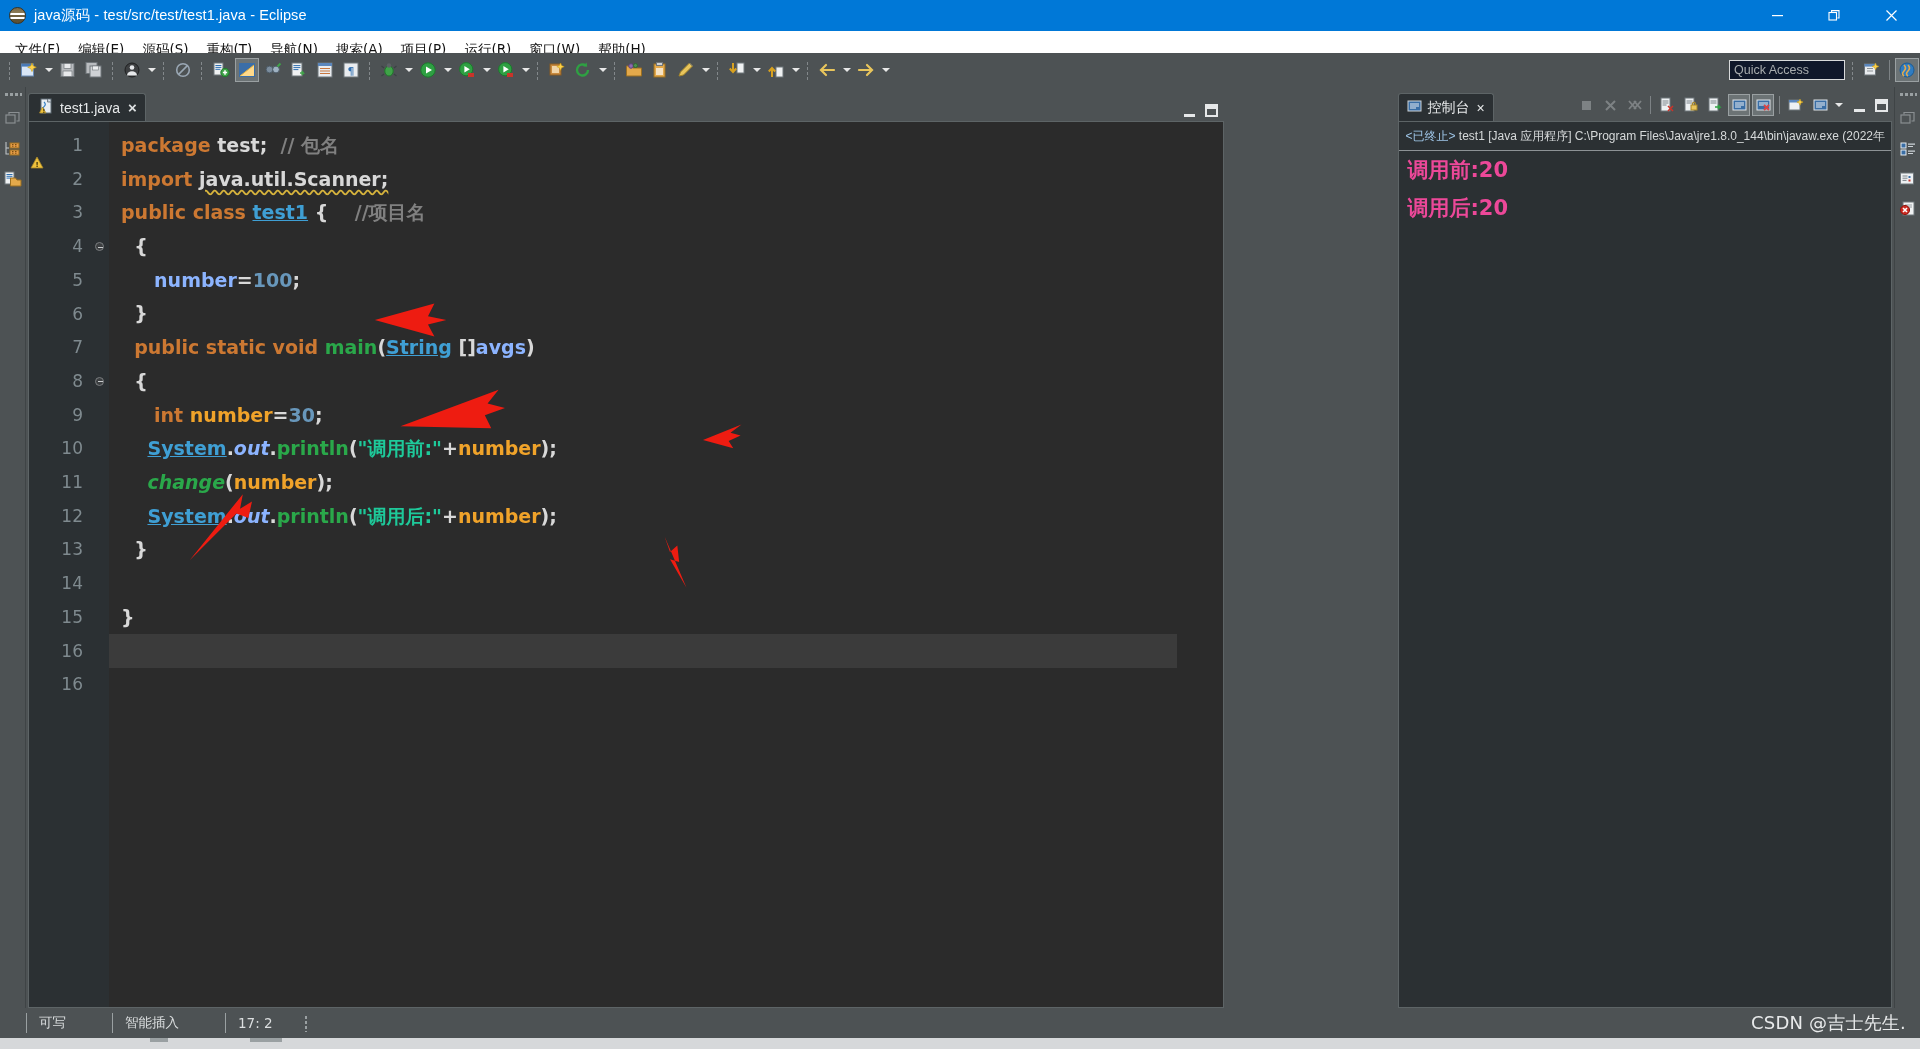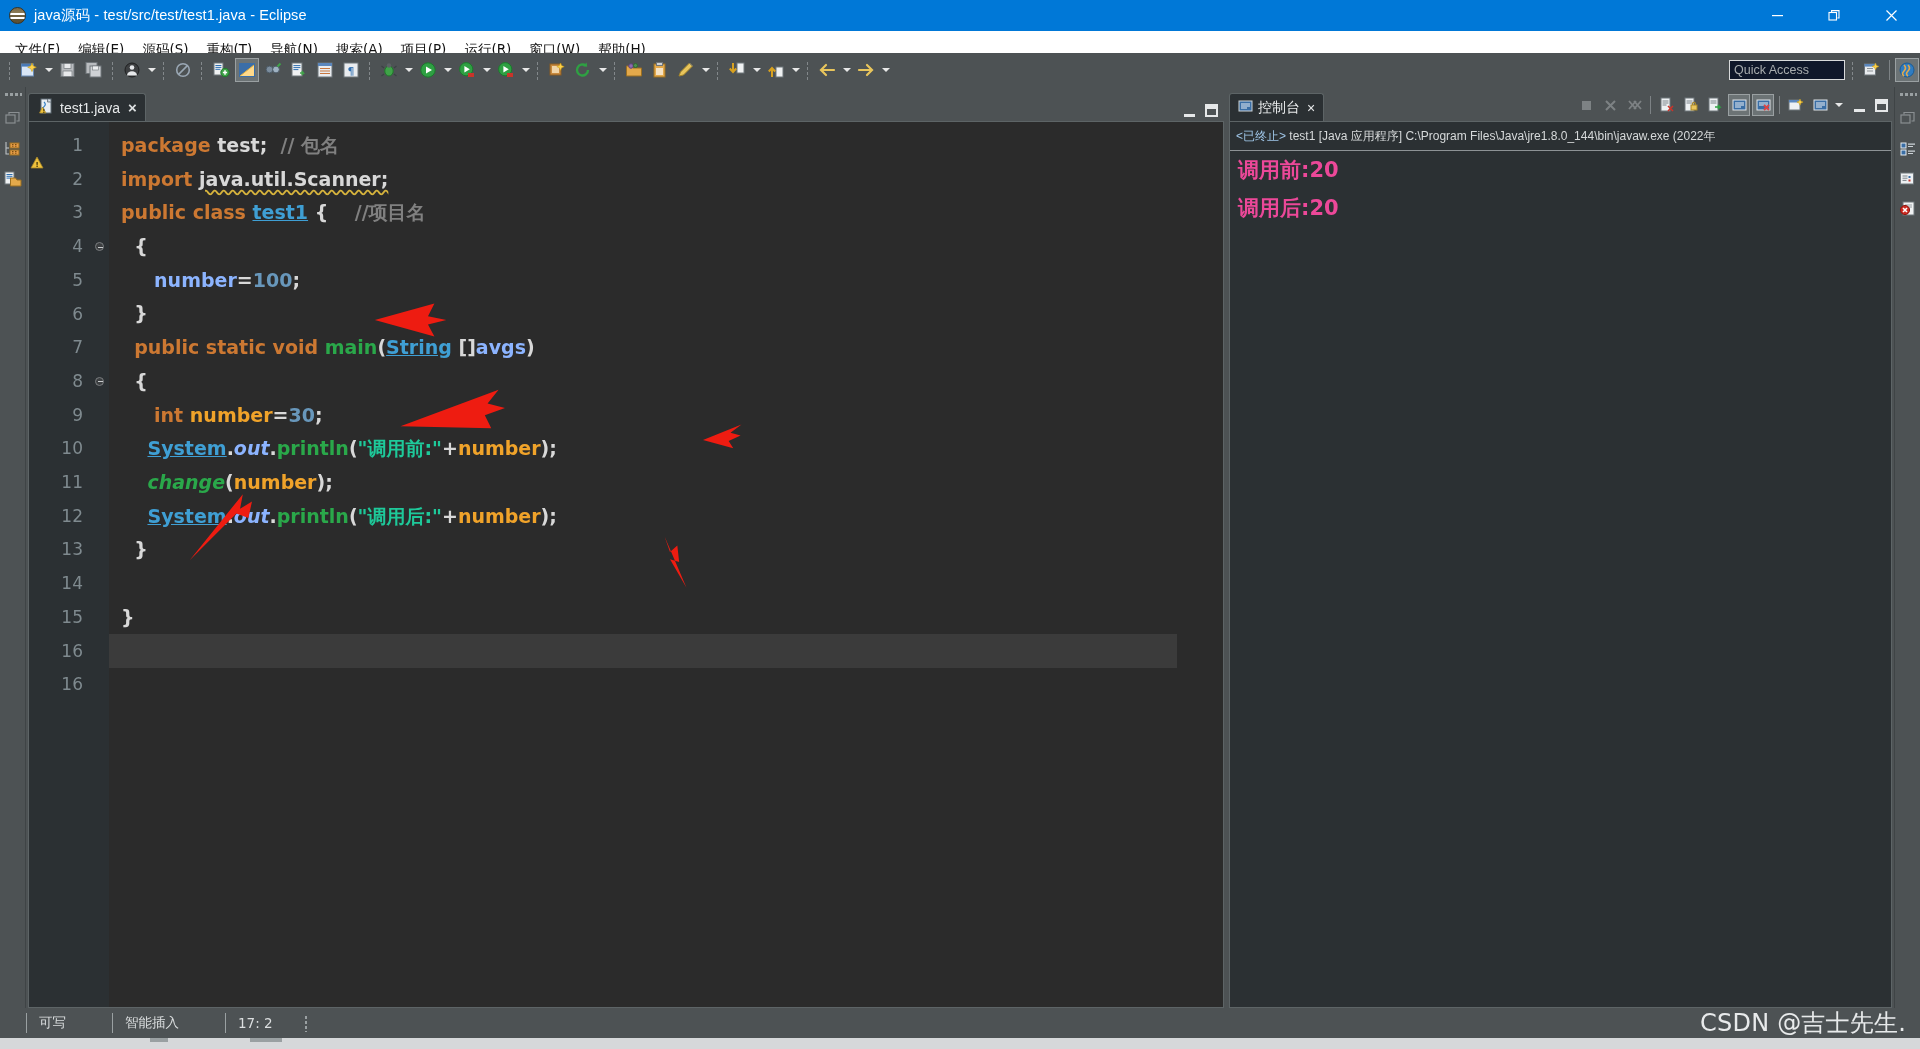--- a/index.html
+++ b/index.html
@@ -137,21 +137,21 @@
   .squiggle {
     text-decoration: underline; text-decoration-style: wavy;
     text-decoration-color: #d6b33c; text-underline-offset: 3px;
   }
   .ed-vscroll { width: 14px; background: #2b2b2b; flex: 0 0 14px; }
 
   
   .arrows { position: absolute; inset: 0; pointer-events: none; }
 
   
-  .right-col { width: 668px; display: flex; flex-direction: column; flex: 0 0 668px; padding: 4px 2px 0 3px; min-height: 0; }
+  .right-col { width: 668px; display: flex; flex-direction: column; flex: 0 0 668px; padding: 4px 2px 0 3px; min-height: 0; align-items: flex-end; }
   .con-part { flex: 1 1 auto; display: flex; flex-direction: column; min-height: 0; }
   .contabrow { height: 30px; display: flex; align-items: flex-end; position: relative; flex: 0 0 30px; }
   .contab {
     height: 28px; background: #2b3033; color: #e7e9ea; display: flex; align-items: center;
     padding: 0 8px 0 8px; font-size: 14px; border-top: 1px solid #5d6466;
     border-left: 1px solid #5d6466; border-right: 1px solid #5d6466;
     border-top-left-radius: 3px; border-top-right-radius: 3px;
   }
   .contab .tabname { margin: 0 7px 0 5px; }
   .con-tools { position: absolute; right: 4px; bottom: 4px; display: flex; align-items: center; }
@@ -182,21 +182,21 @@
     font-family: "DejaVu Sans", "Liberation Sans", sans-serif;
   }
   .sb-cell { display: flex; align-items: center; height: 20px; padding: 0 12px; border-left: 1px solid #9aa0a2; }
   .sb-first { border-left: none; }
   .sb-grip {
     width: 6px; height: 18px; margin-left: 18px;
     background-image: radial-gradient(#9aa0a2 40%, transparent 41%);
     background-size: 4px 5px; background-position: 1px 1px; background-repeat: repeat-y;
   }
   .sb-flex { flex: 1 1 auto; }
-  .watermark { color: #e8eaeb; font-size: 24px; padding-right: 14px; letter-spacing: .2px; }
+  .watermark { color: #e8eaeb; font-size: 18px; padding-right: 14px; letter-spacing: .2px; }
 
   
   .taskstrip { height: 11px; background: #d6d8da; flex: 0 0 11px; position: relative; }
   .taskstrip .ts-a { position: absolute; left: 150px; top: 0; width: 18px; height: 4px; background: #9aa0a2; }
   .taskstrip .ts-b { position: absolute; left: 250px; top: 0; width: 32px; height: 4px; background: #9aa0a2; }
 </style>
 </head>
 <body>
 
 <div class="app">

